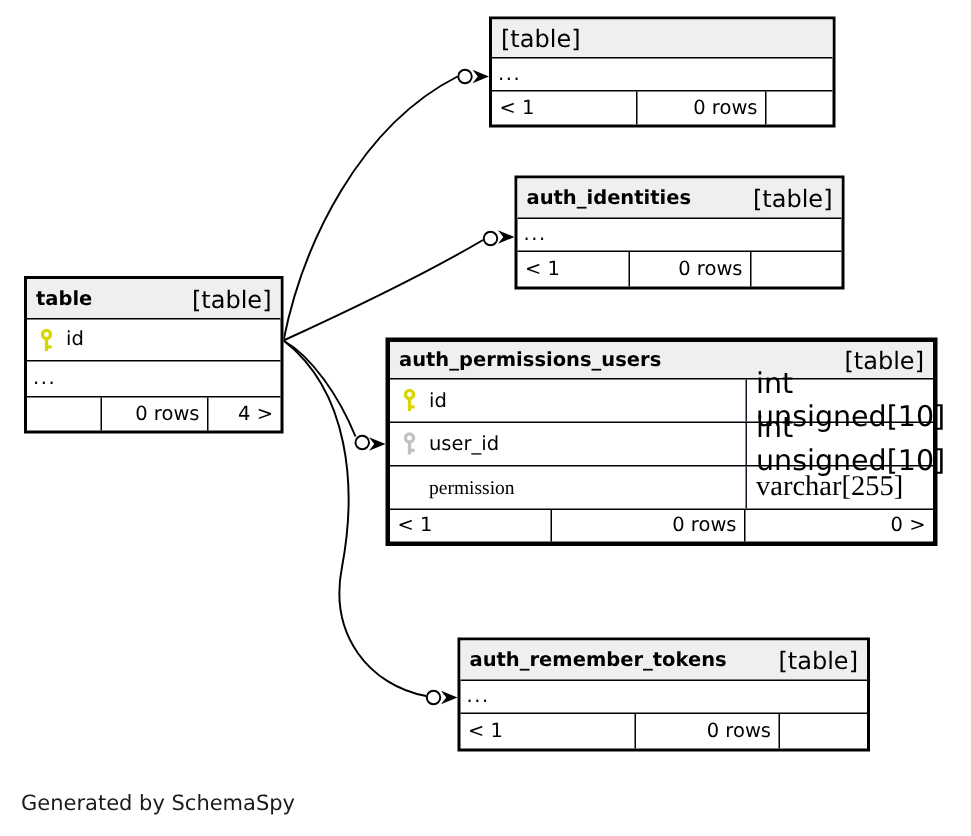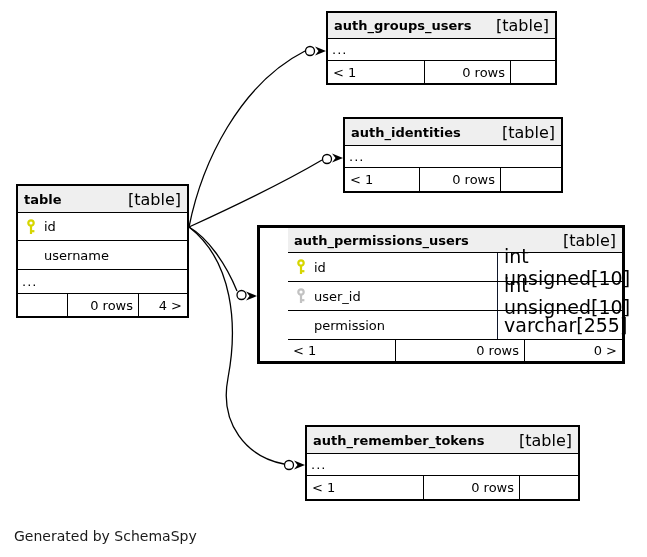--- a/index.html
+++ b/index.html
@@ -83,39 +83,32 @@
         <span class="icon-slot key-primary">
           <svg viewBox="0 0 12 16" width="12" height="16">
               <circle cx="6" cy="4" r="2.7" fill="none" stroke="currentColor" stroke-width="2.2"></circle>
               <line x1="6" y1="6.6" x2="6" y2="15" stroke="currentColor" stroke-width="2.2"></line>
               <line x1="6" y1="12.2" x2="9.4" y2="12.2" stroke="currentColor" stroke-width="2.2"></line>
             </svg>
         </span>
         <span>id</span>
       </span>
     </div>
-    <div class="t-row" style="height:29px;">
-      <span class="cell-name">
-        <span class="icon-slot"></span>
-        <span>username</span>
-      </span>
-    </div>
     <div class="t-row dots" style="height:24px;">
       <span>...</span>
     </div>
     <div class="t-footer" style="height:22px;">
       <span class="f-cell f-left" style="width:50px;"></span>
       <span class="f-cell f-right" style="width:71px;">0 rows</span>
       <span class="f-cell f-right" style="flex:1;">4 &gt;</span>
     </div>
   </div>
 
   <div class="db-table" style="left:326px; top:11px; width:231px;">
     <div class="t-header" style="height:26px;">
-      <span class="t-name">auth_groups_users</span>
       <span class="t-tag">[table]</span>
     </div>
     <div class="t-row dots" style="height:22px;">
       <span>...</span>
     </div>
     <div class="t-footer" style="height:22px;">
       <span class="f-cell f-left" style="width:97px;">&lt; 1</span>
       <span class="f-cell f-right" style="width:86px;">0 rows</span>
       <span class="f-cell f-right" style="flex:1;"></span>
     </div>
@@ -129,21 +122,21 @@
     <div class="t-row dots" style="height:22px;">
       <span>...</span>
     </div>
     <div class="t-footer" style="height:23px;">
       <span class="f-cell f-left" style="width:75px;">&lt; 1</span>
       <span class="f-cell f-right" style="width:81px;">0 rows</span>
       <span class="f-cell f-right" style="flex:1;"></span>
     </div>
   </div>
 
-  <div class="db-table focal" style="left:257px; top:225px; width:368px;padding-left:28px;">
+  <div class="db-table focal" style="left:257px; top:225px; width:368px;">
     <div class="t-header" style="height:25px;">
       <span class="t-name">auth_permissions_users</span>
       <span class="t-tag">[table]</span>
     </div>
     <div class="t-row" style="height:29px;">
       <span class="cell-name">
         <span class="icon-slot key-primary">
           <svg viewBox="0 0 12 16" width="12" height="16">
               <circle cx="6" cy="4" r="2.7" fill="none" stroke="currentColor" stroke-width="2.2"></circle>
               <line x1="6" y1="6.6" x2="6" y2="15" stroke="currentColor" stroke-width="2.2"></line>
@@ -160,21 +153,21 @@
           <svg viewBox="0 0 12 16" width="12" height="16">
               <circle cx="6" cy="4" r="2.7" fill="none" stroke="currentColor" stroke-width="2.2"></circle>
               <line x1="6" y1="6.6" x2="6" y2="15" stroke="currentColor" stroke-width="2.2"></line>
               <line x1="6" y1="12.2" x2="9.4" y2="12.2" stroke="currentColor" stroke-width="2.2"></line>
             </svg>
         </span>
         <span>user_id</span>
       </span>
       <span class="cell-type" style="width:125px;">int unsigned[10]</span>
     </div>
-    <div class="t-row" style="height:29px;">
+    <div class="t-row" style="height:29px;font-family:Liberation Serif, serif;">
       <span class="cell-name">
         <span class="icon-slot"></span>
         <span>permission</span>
       </span>
       <span class="cell-type" style="width:125px;margin-left:38px;">varchar[255]</span>
     </div>
     <div class="t-footer" style="height:21px;">
       <span class="f-cell f-left" style="width:108px;">&lt; 1</span>
       <span class="f-cell f-right" style="width:129px;">0 rows</span>
       <span class="f-cell f-right" style="flex:1;">0 &gt;</span>

